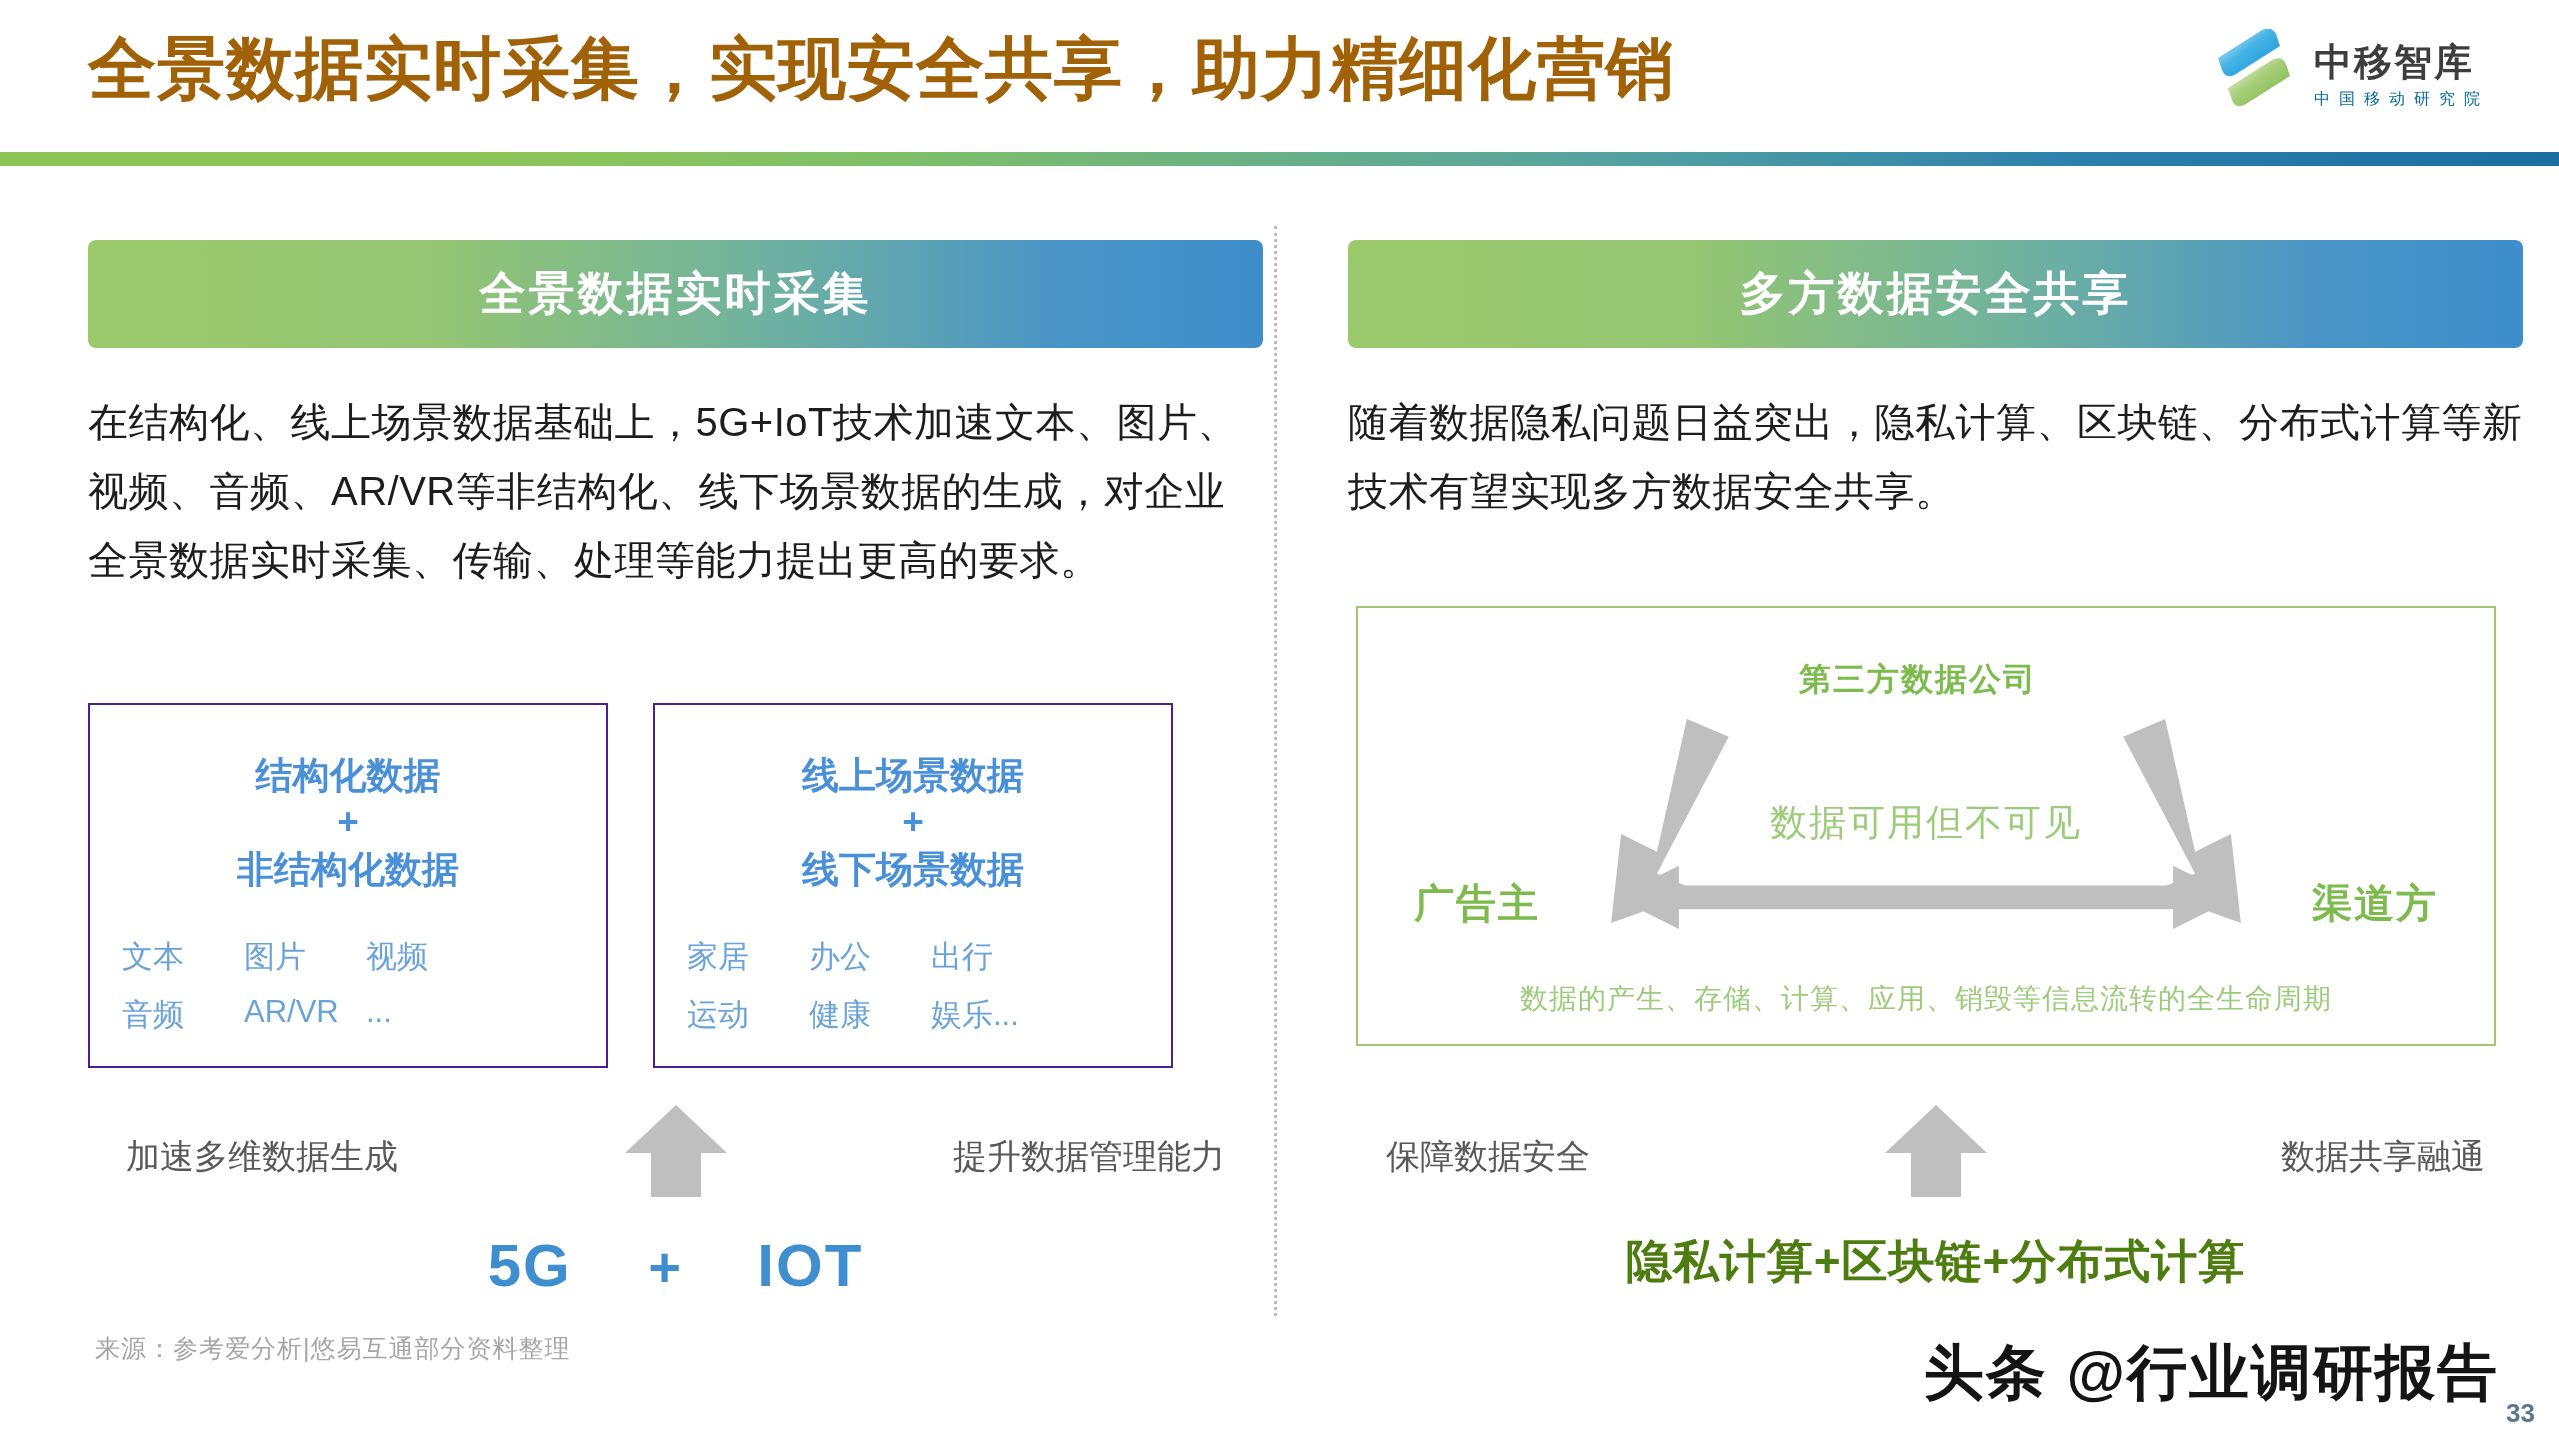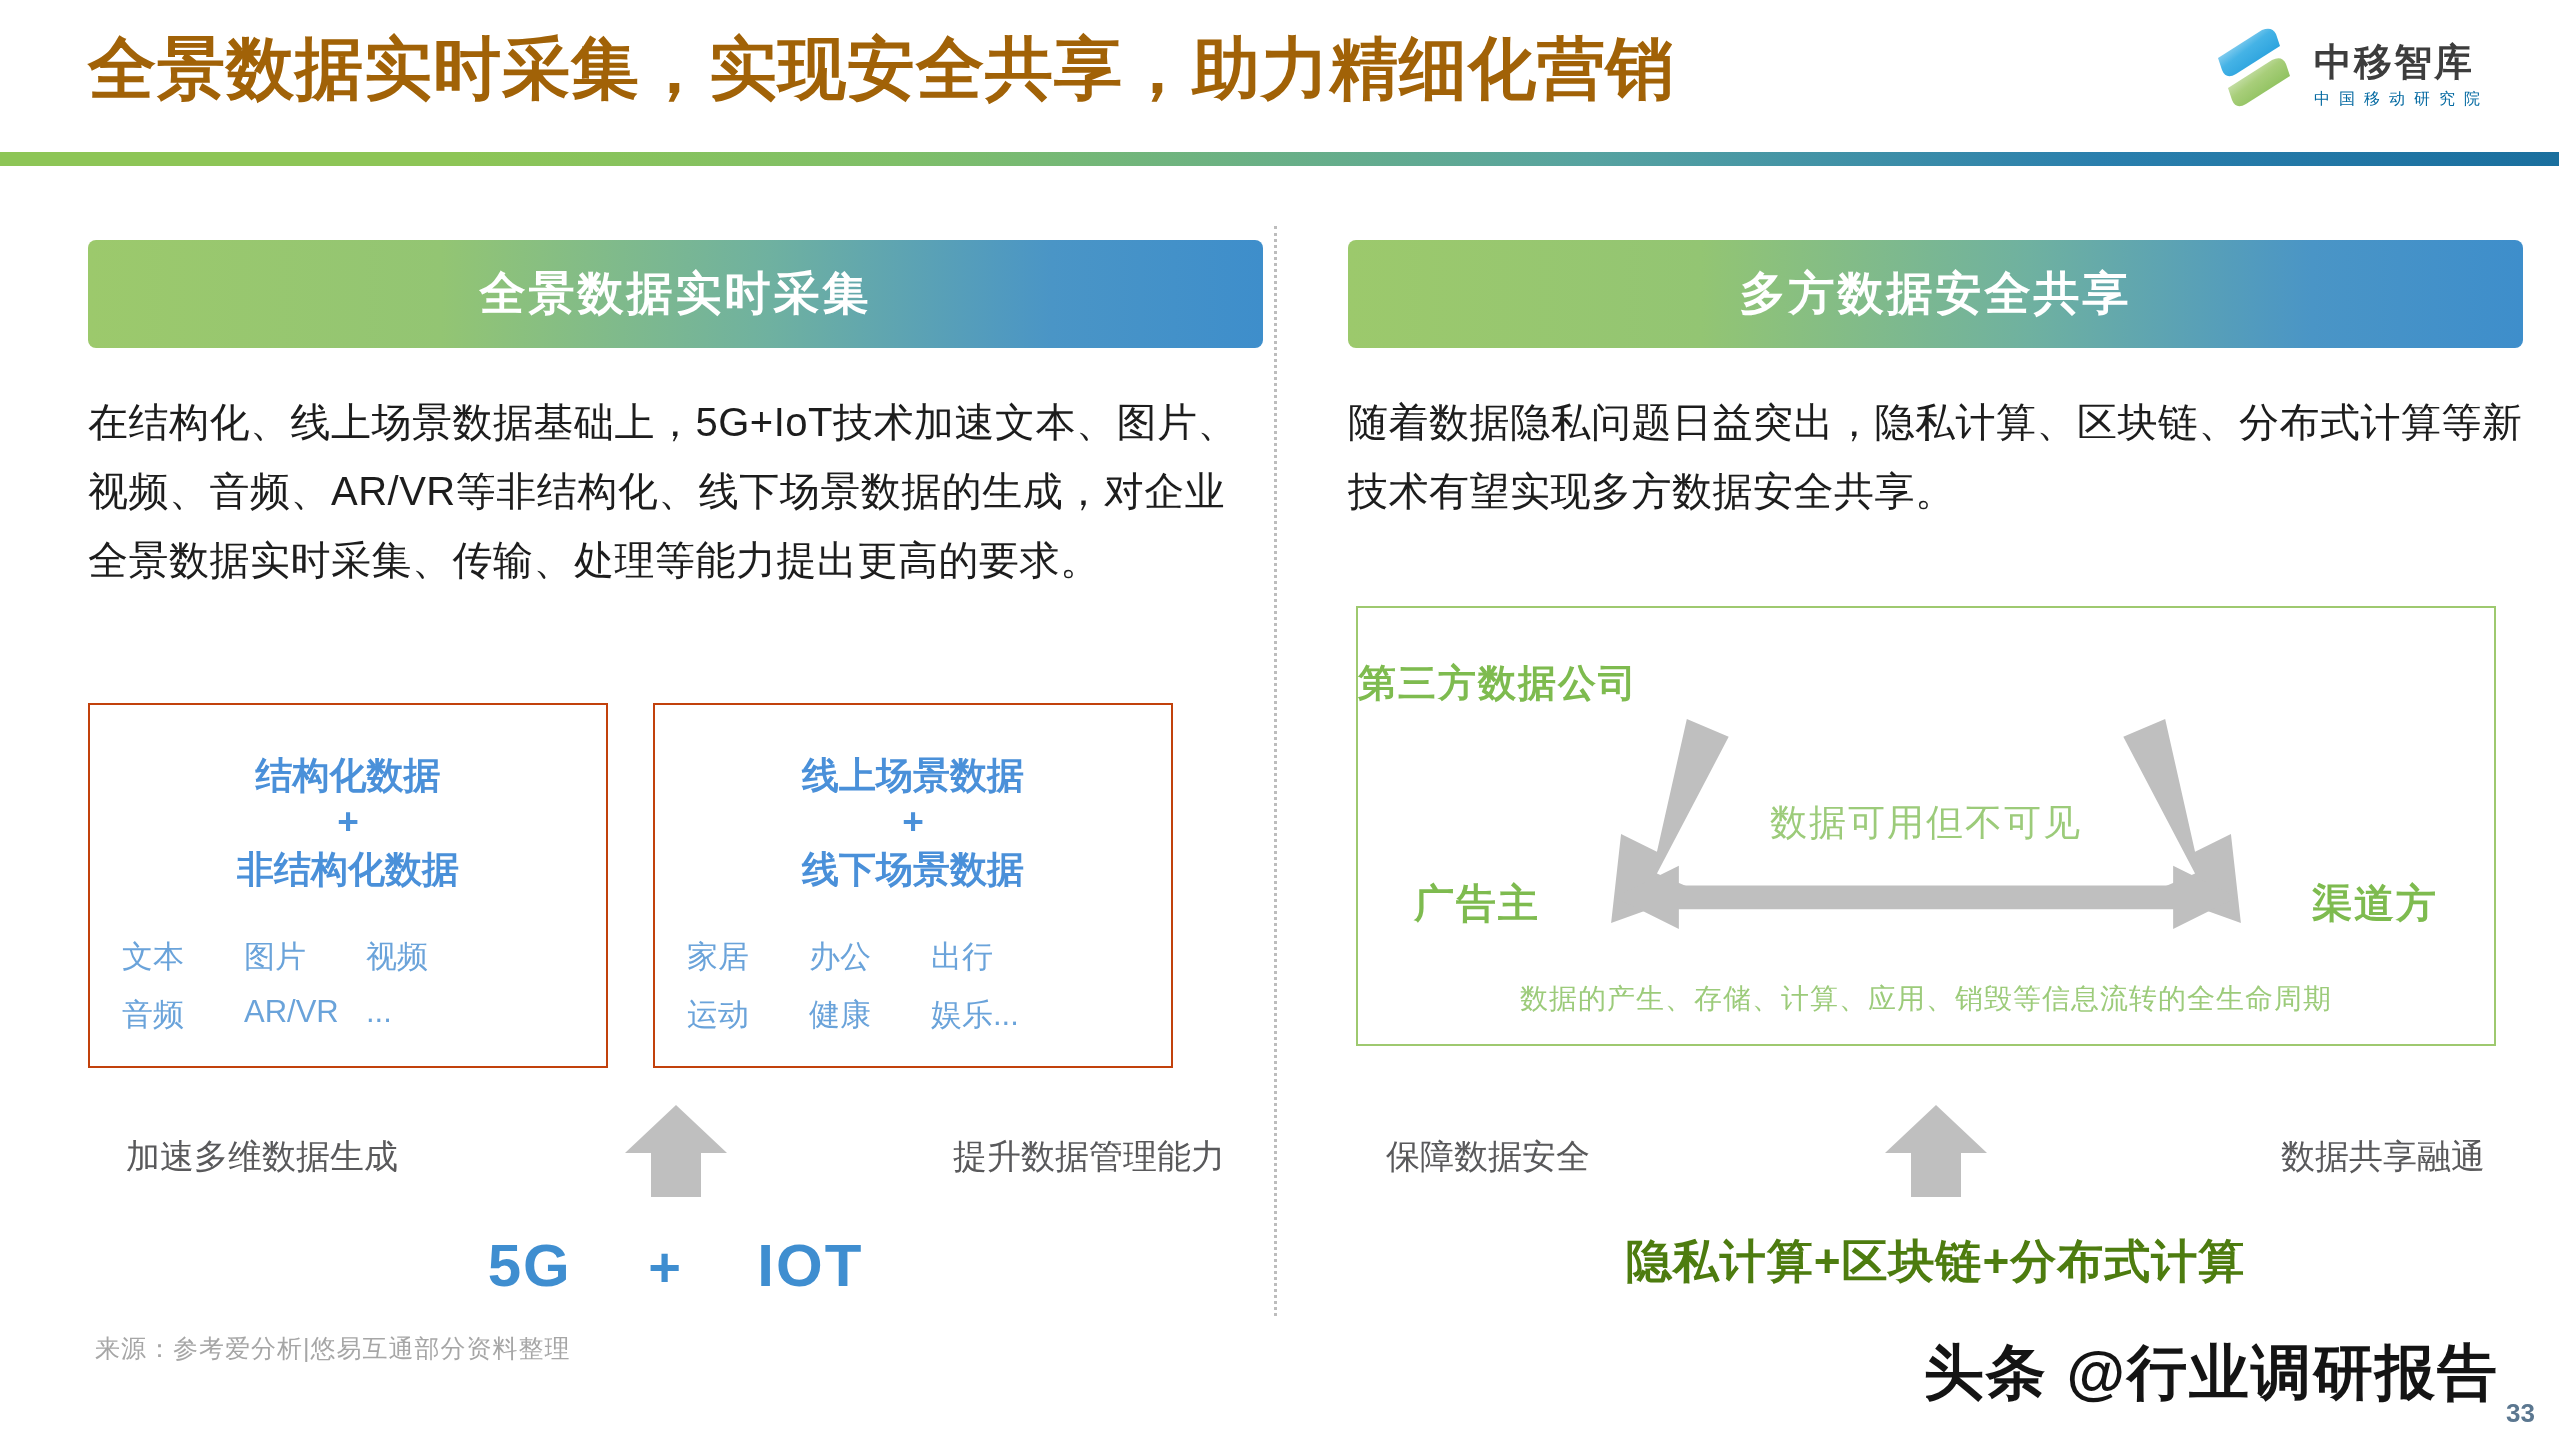--- a/index.html
+++ b/index.html
@@ -54,21 +54,21 @@
     color:#ffffff;font-size:46px;font-weight:bold;letter-spacing:3px;
   }
   .panel-body{
     margin-top:40px;
     font-size:40px;color:#1d1d1d;line-height:1.72;letter-spacing:0.5px;
   }
   
   .box-row{position:absolute;left:0;top:537px;width:1175px;display:flex;gap:45px;}
   .data-box{
     width:520px;height:365px;box-sizing:border-box;
-    border:2px solid #c2410c;background:#ffffff;
+    border:2px solid #4c1d95;background:#ffffff;
     padding:46px 32px 0 32px;
   }
   .box-title{
     text-align:center;color:#4a90d9;font-weight:bold;font-size:37px;line-height:1.33;
   }
   .box-plus{
     text-align:center;color:#4a90d9;font-weight:bold;font-size:37px;line-height:1.2;
   }
   .tag-grid{
     margin-top:42px;display:flex;flex-wrap:wrap;
@@ -100,22 +100,22 @@
   }
   .tech-green{
     color:#4d7c0f;font-size:46px;font-weight:bold;letter-spacing:1px;
   }
   
   .tri-box{
     position:absolute;left:8px;top:440px;width:1140px;height:440px;
     box-sizing:border-box;border:2px solid #9ec96f;background:#ffffff;
   }
   .tri-top{
-    position:absolute;left:0;right:16px;top:50px;text-align:left;
-    color:#7ebb4f;font-size:38px;font-weight:bold;letter-spacing:2px;
+    position:absolute;left:0;right:16px;top:50px;text-align:center;
+    color:#7ebb4f;font-size:32px;font-weight:bold;letter-spacing:2px;
   }
   .tri-mid{
     position:absolute;left:0;right:0;top:190px;text-align:center;
     color:#9ccb7a;font-size:37px;letter-spacing:2px;
   }
   .tri-left-node{
     position:absolute;left:56px;top:268px;
     color:#7ebb4f;font-size:40px;font-weight:bold;letter-spacing:2px;
   }
   .tri-right-node{

